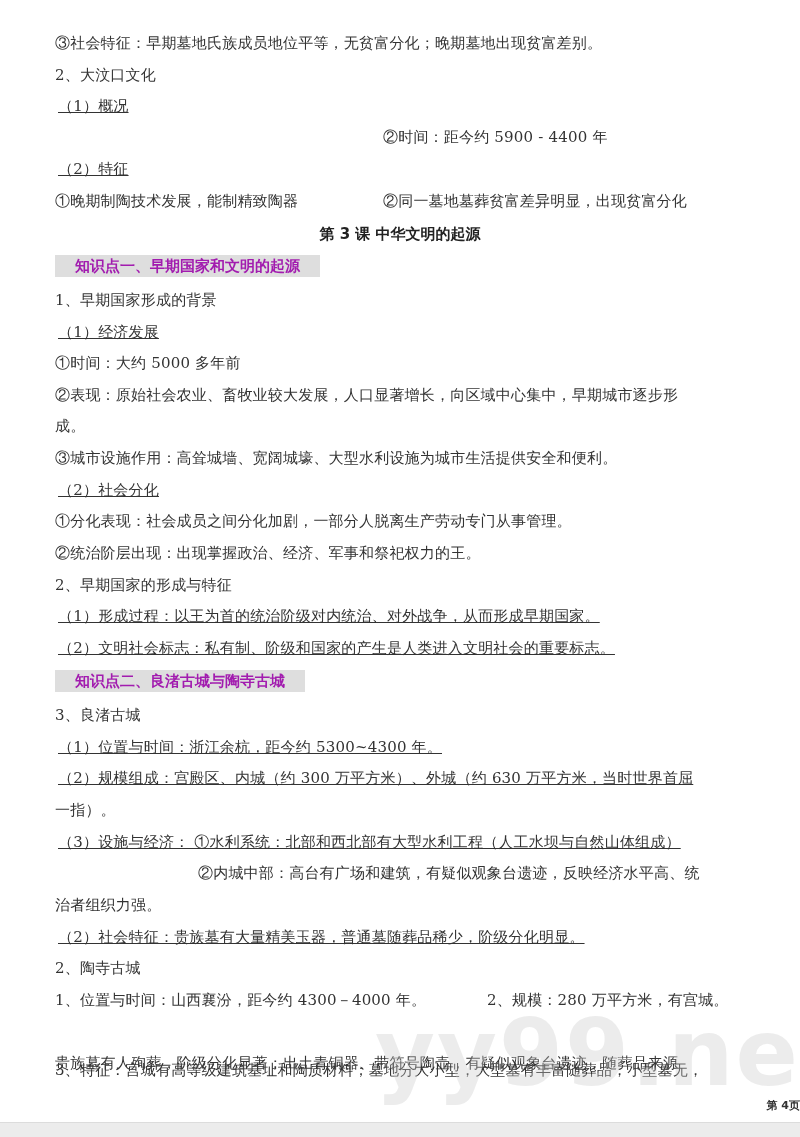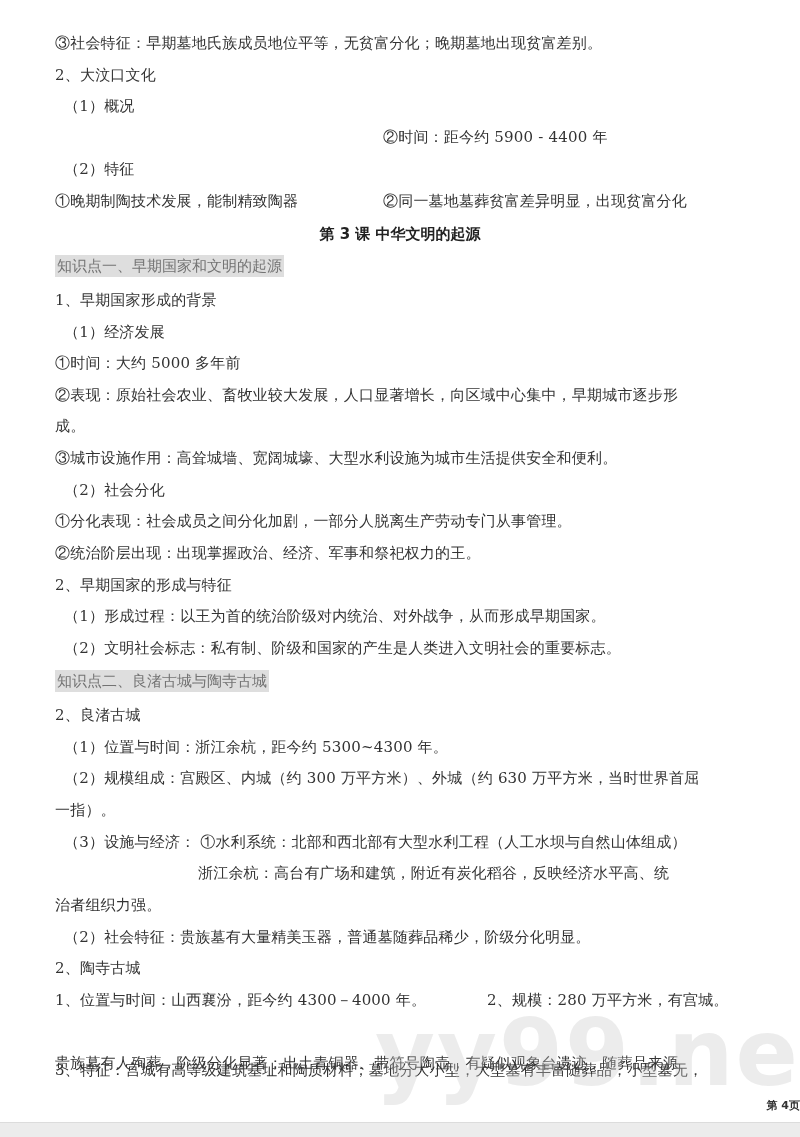--- a/index.html
+++ b/index.html
@@ -8,25 +8,25 @@
     position: relative;
     font-family: "DejaVu Serif", "Liberation Serif", serif;
     color: #333333;
   }
   .page { position: absolute; left: 0; top: 0; width: 712px; height: 1122px; background: #fff; }
   .bottom-bar { position: absolute; left: 0; top: 1122px; width: 800px; height: 15px; background: #ececec; border-top: 1px solid #dcdcdc; }
   .line {
     position: absolute; left: 55px; font-size: 15px; line-height: 20px; white-space: nowrap;
     letter-spacing: 0.2px;
   }
-  .indent1 { left: 64px; }
+  .indent1 { left: 58px; text-decoration: underline; }
   .title { position: absolute; left: 0; width: 800px; text-align: center; font-weight: bold; font-size: 15px; font-family: "DejaVu Sans", "Liberation Sans", sans-serif; color:#222; }
   .kp {
-    position: absolute; left: 55px; font-size: 15px; font-weight: normal; line-height: 22px;
-    background: #dedede; padding: 0 2px; color: #737373;
+    position: absolute; left: 55px; font-size: 15px; font-weight: bold; line-height: 22px;
+    background: #dedede; padding: 0 20px; color: #a21caf;
     font-family: "DejaVu Sans", "Liberation Sans", sans-serif;
   }
   .footer { position: absolute; left: 0; width: 800px; text-align: right; top: 1098px; font-size: 11px; font-weight: bold; color:#333; font-family: "DejaVu Sans", sans-serif; }
   .watermark {
     position: absolute; left: 375px; top: 1000px; font-size: 92px; font-weight: bold;
     color: rgba(200,200,200,0.35); font-family: "DejaVu Sans", sans-serif; letter-spacing: 2px;
     pointer-events: none;
   }
 </style>
 </head>
@@ -51,26 +51,26 @@
   <div class="line" style="top:416px">成。</div>
   <div class="line" style="top:448px">③城市设施作用：高耸城墙、宽阔城壕、大型水利设施为城市生活提供安全和便利。</div>
   <div class="line indent1" style="top:480px">（2）社会分化</div>
   <div class="line" style="top:543px">②统治阶层出现：出现掌握政治、经济、军事和祭祀权力的王。</div>
   <div class="line" style="top:511px">①分化表现：社会成员之间分化加剧，一部分人脱离生产劳动专门从事管理。</div>
   <div class="line" style="top:575px">2、早期国家的形成与特征</div>
   <div class="line indent1" style="top:606px">（1）形成过程：以王为首的统治阶级对内统治、对外战争，从而形成早期国家。</div>
   <div class="line indent1" style="top:638px">（2）文明社会标志：私有制、阶级和国家的产生是人类进入文明社会的重要标志。</div>
 
   <div class="kp" style="top:670px">知识点二、良渚古城与陶寺古城</div>
-  <div class="line" style="top:705px">2、良渚古城</div>
+  <div class="line" style="top:705px">3、良渚古城</div>
   <div class="line indent1" style="top:737px">（1）位置与时间：浙江余杭，距今约 5300~4300 年。</div>
   <div class="line indent1" style="top:768px">（2）规模组成：宫殿区、内城（约 300 万平方米）、外城（约 630 万平方米，当时世界首屈</div>
   <div class="line" style="top:800px">一指）。</div>
   <div class="line indent1" style="top:832px">（3）设施与经济：  ①水利系统：北部和西北部有大型水利工程（人工水坝与自然山体组成）</div>
-  <div class="line" style="top:863px; left:198px">浙江余杭：高台有广场和建筑，附近有炭化稻谷，反映经济水平高、统</div>
+  <div class="line" style="top:863px; left:198px">②内城中部：高台有广场和建筑，有疑似观象台遗迹，反映经济水平高、统</div>
   <div class="line" style="top:895px">治者组织力强。</div>
   <div class="line indent1" style="top:927px">（2）社会特征：贵族墓有大量精美玉器，普通墓随葬品稀少，阶级分化明显。</div>
   <div class="line" style="top:958px">2、陶寺古城</div>
   <div class="line" style="top:990px">1、位置与时间：山西襄汾，距今约 4300－4000 年。</div>
   <div class="line" style="top:990px; left:487px">2、规模：280 万平方米，有宫城。</div>
   <div class="line" style="top:1060px">3、特征：宫城有高等级建筑基址和陶质材料；墓地分大小型，大型墓有丰富随葬品，小型墓无，</div>
   <div class="line" style="top:1053px">贵族墓有人殉葬，阶级分化显著；出土青铜器、带符号陶壶，有疑似观象台遗迹，随葬品来源</div>
 
   <div class="watermark">yy99.net</div>
 

